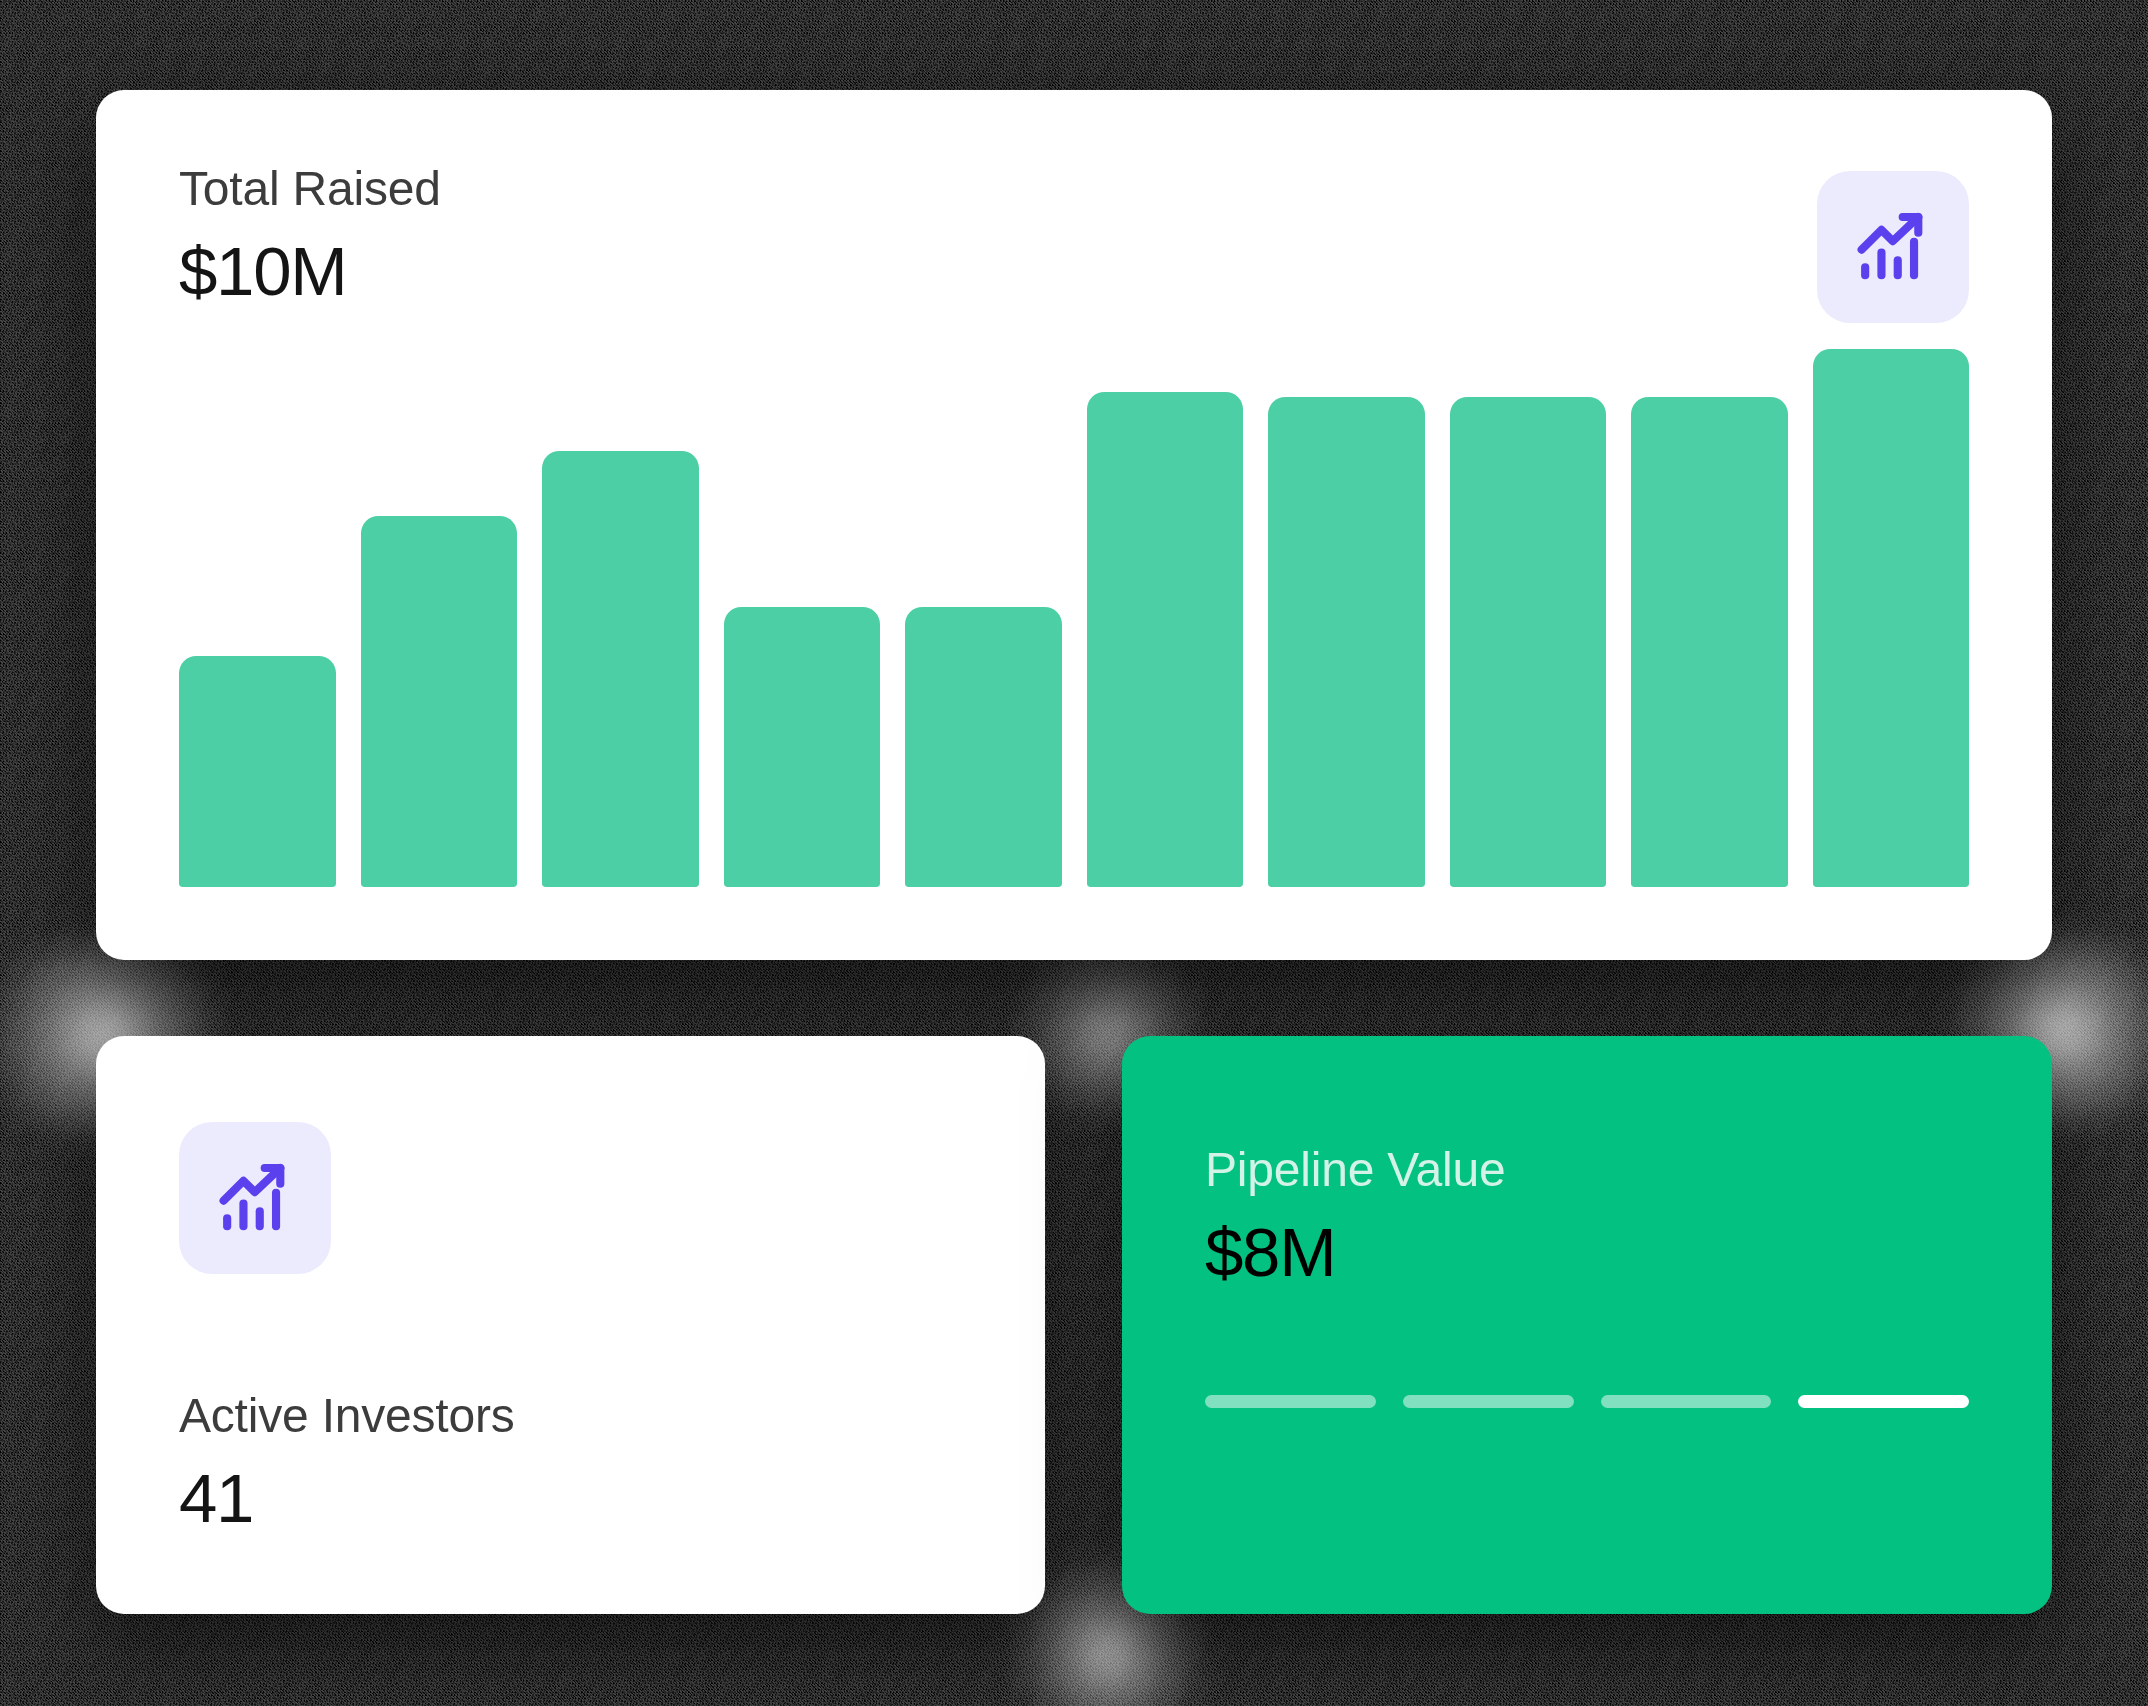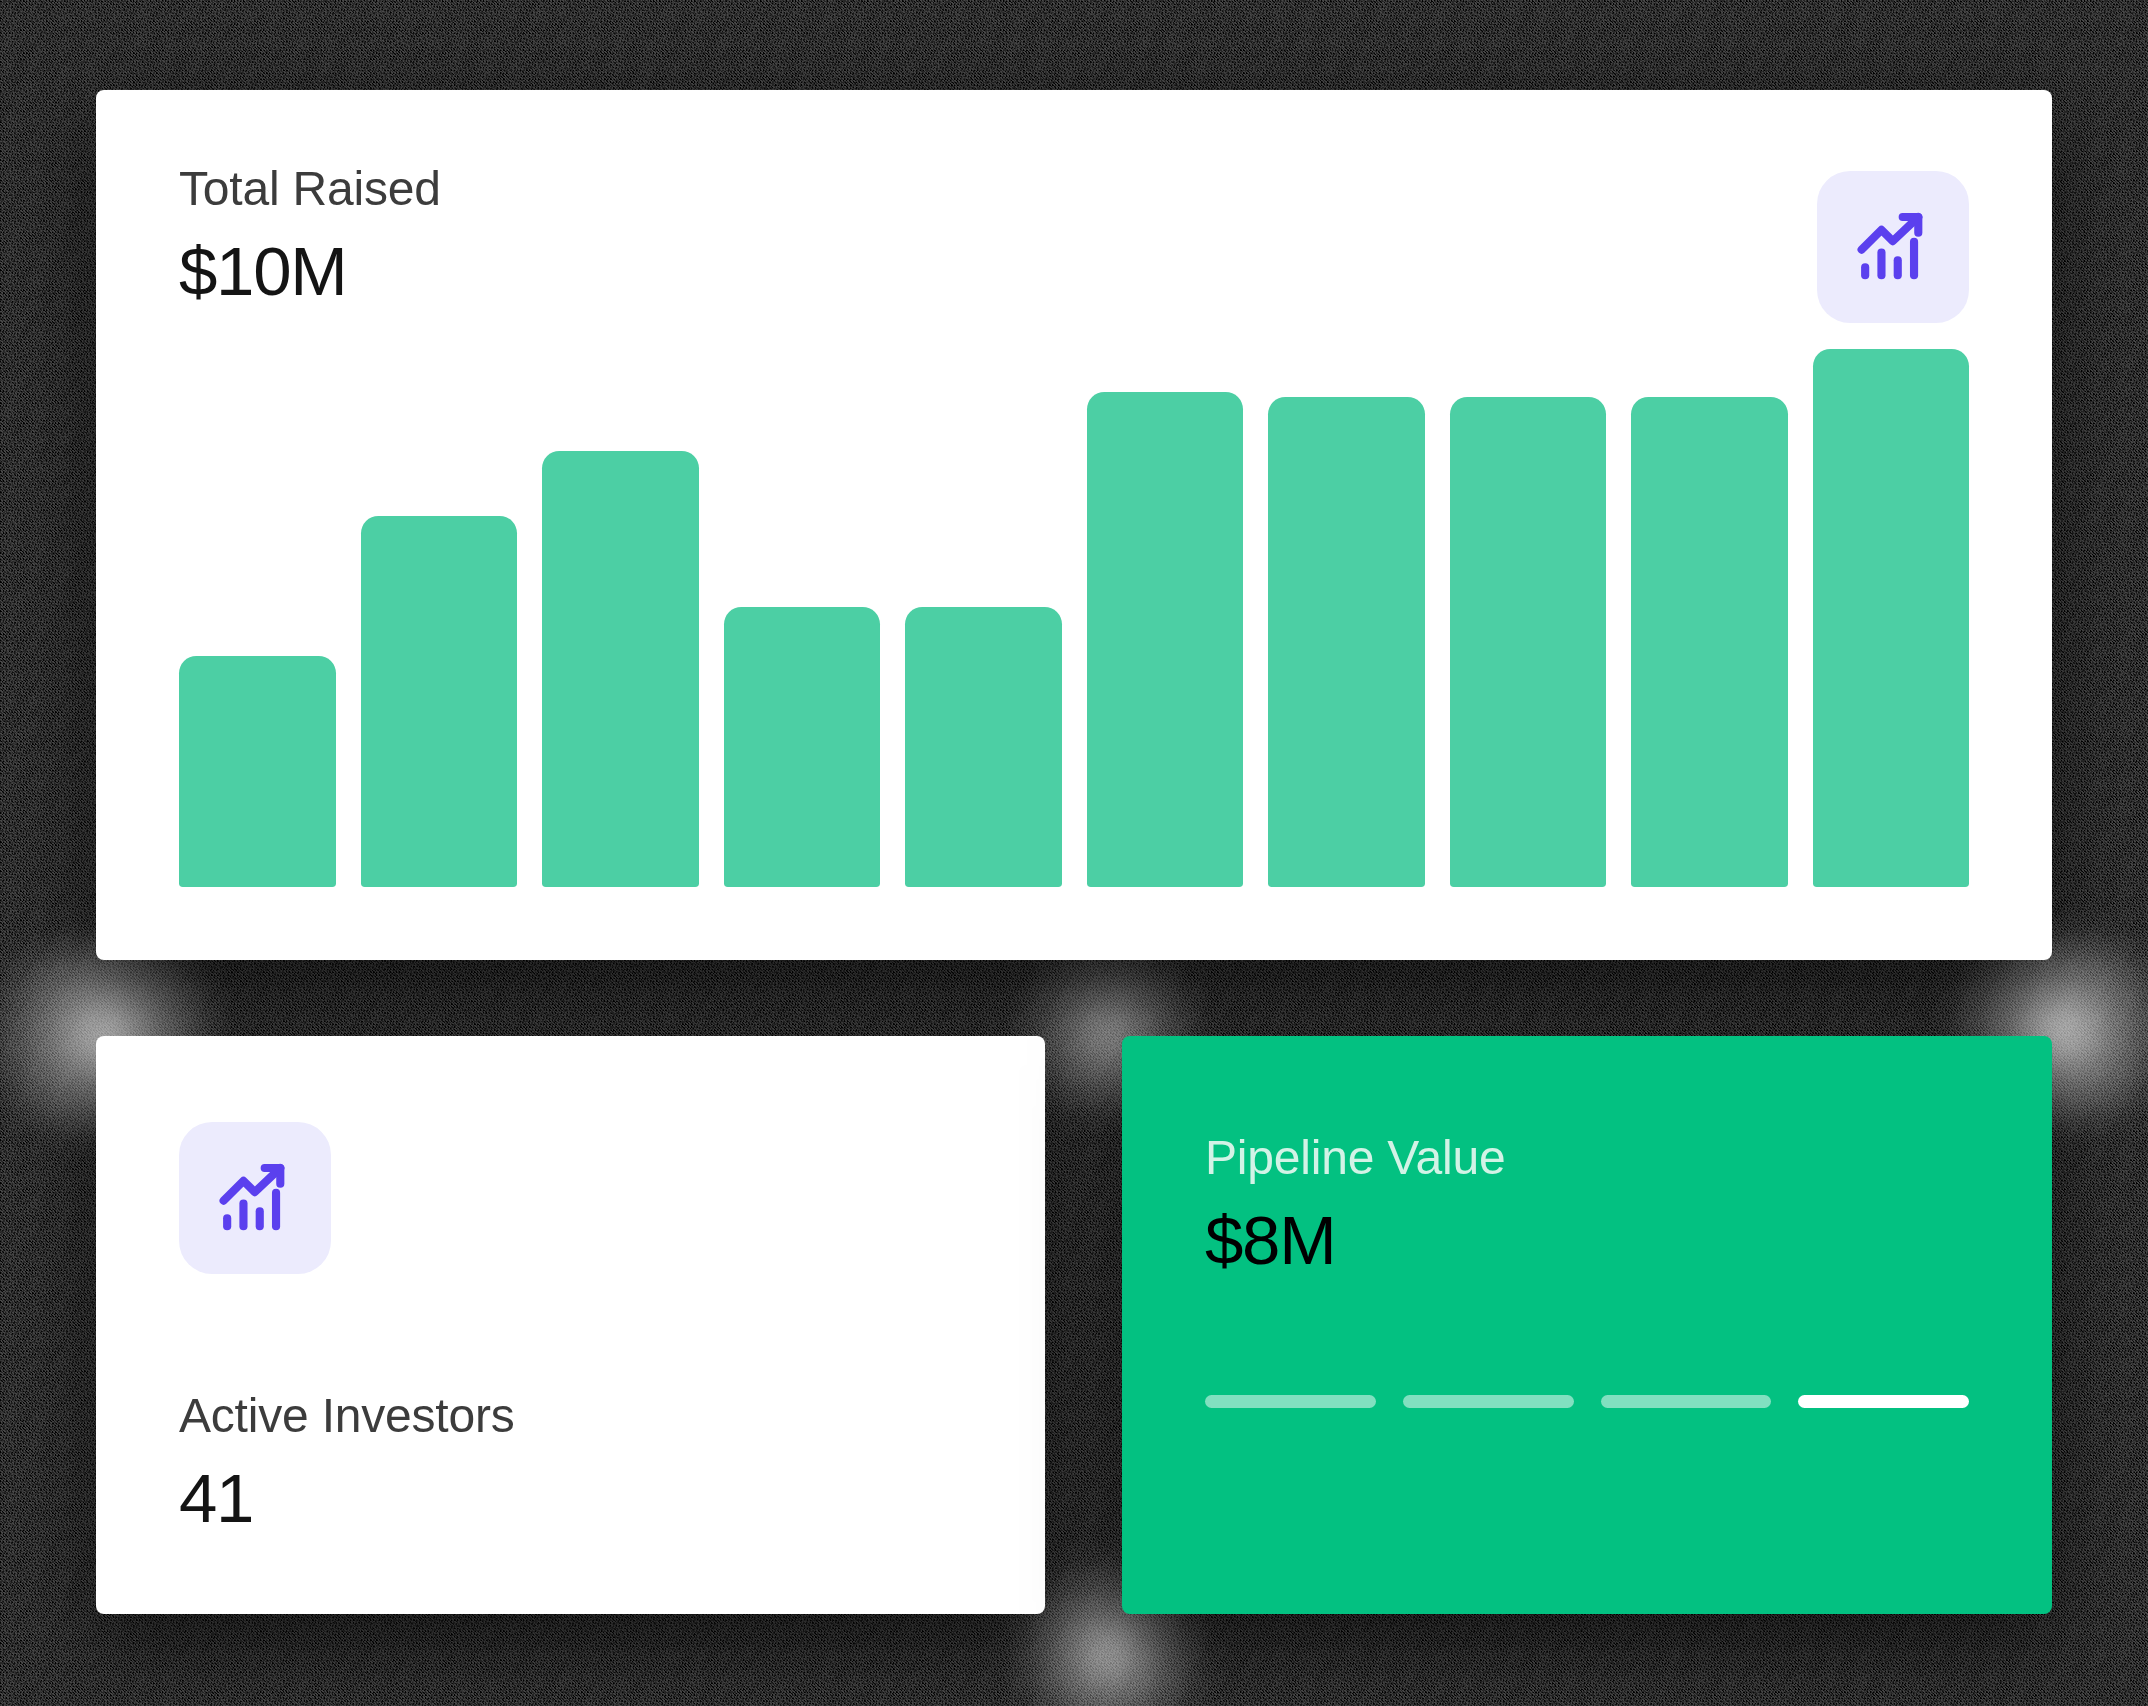--- a/index.html
+++ b/index.html
@@ -71,21 +71,21 @@
     filter: blur(15.4px);
   }
   #glow-left      { left: -38px;  top: 941px;  width: 288px; height: 192px; }
   #glow-right     { right: -53px; top: 937px;  width: 279px; height: 187px; }
   #glow-mid       { left: 994px; top: 951px;  width: 231px; height: 163px; opacity:.72; }
   #glow-bottom    { left: 1004px; top: 1556px; width: 211px; height: 192px; opacity:.85; }
 
   
   .card {
     position: absolute;
-    border-radius: 8px;
+    border-radius: 28px;
     overflow: hidden;
   }
 
   
   #card-total-raised {
     left: 96px;
     top: 90px;
     width: 1956px;
     height: 870px;
     background: #ffffff;
@@ -171,21 +171,21 @@
     left: 1122px;
     top: 1036px;
     width: 930px;
     height: 578px;
     background: #03C181;
     box-shadow: 0 29px 86px rgba(0,0,0,.55);
   }
   #pipeline-text {
     position: absolute;
     left: 83px;
-    top: 94px;
+    top: 106px;
   }
   .metric-label.on-green { color: #D2F3E6; }
   .metric-value.on-green { color: #000000; }
 
   #pipeline-progress {
     position: absolute;
     left: 83px;
     right: 83px;
     top: 359px;
     display: flex;

